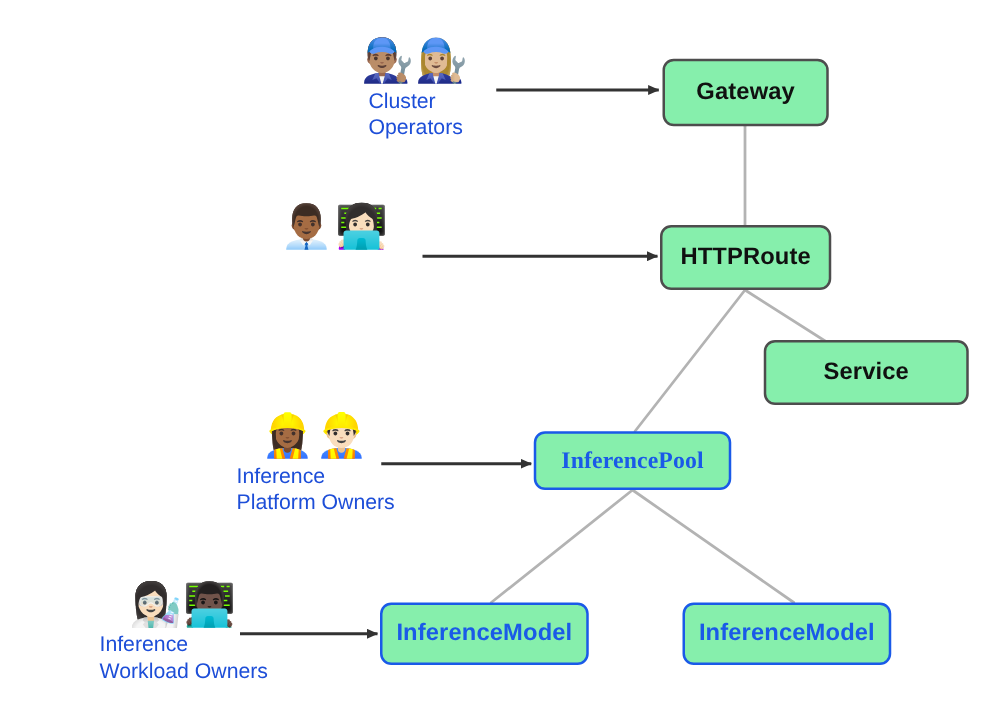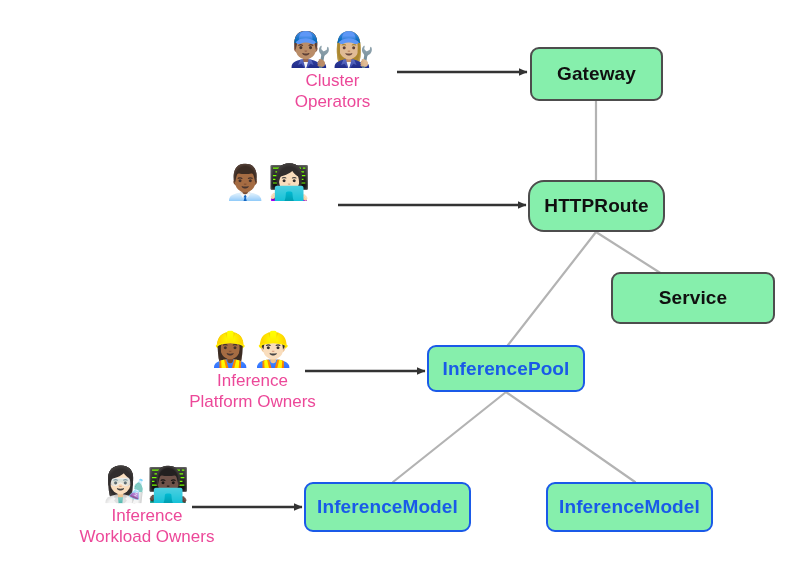--- a/index.html
+++ b/index.html
@@ -56,22 +56,22 @@
   .persona-icons {
     font-size: 34px;
     line-height: 38px;
     letter-spacing: 1px;
     white-space: nowrap;
   }
   .persona-label {
     margin-top: 2px;
     font-size: 17px;
     line-height: 21px;
-    color: #ec4899;
-    text-align: center;
+    color: #1d4ed8;
+    text-align: left;
     font-weight: normal;
     white-space: pre-line;
   }
 </style>
 </head>
 <body>
 
 <div id="canvas">
 
   <svg id="edges" viewBox="0 0 800 572" xmlns="http://www.w3.org/2000/svg">
@@ -92,27 +92,27 @@
         <line x1="338" y1="205" x2="526" y2="205" stroke="#333333" stroke-width="2.4" marker-end="url(#arrowhead)"></line>
         <line x1="305" y1="371" x2="425" y2="371" stroke="#333333" stroke-width="2.4" marker-end="url(#arrowhead)"></line>
         <line x1="192" y1="507" x2="302" y2="507" stroke="#333333" stroke-width="2.4" marker-end="url(#arrowhead)"></line>
       </g>
   </svg>
 
   <div id="node-layer">
       <div class="node node-dark" style="left: 530px; top: 47px; width: 133px; height: 54px;">
         <span>Gateway</span>
       </div>
-      <div class="node node-dark" style="left: 528px; top: 180px; width: 137px; height: 52px; border-radius: 16px;">
+      <div class="node node-dark" style="left: 528px; top: 180px; width: 137px; height: 52px;">
         <span>HTTPRoute</span>
       </div>
       <div class="node node-dark" style="left: 611px; top: 272px; width: 164px; height: 52px;">
         <span>Service</span>
       </div>
-      <div class="node node-blue" style="left: 427px; top: 345px; width: 158px; height: 47px;">
+      <div class="node node-blue" style="left: 427px; top: 345px; width: 158px; height: 47px; font-family: Liberation Serif, serif;">
         <span>InferencePool</span>
       </div>
       <div class="node node-blue" style="left: 304px; top: 482px; width: 167px; height: 50px;">
         <span>InferenceModel</span>
       </div>
       <div class="node node-blue" style="left: 546px; top: 482px; width: 167px; height: 50px;">
         <span>InferenceModel</span>
       </div>
     </div>
   <div id="persona-layer">

